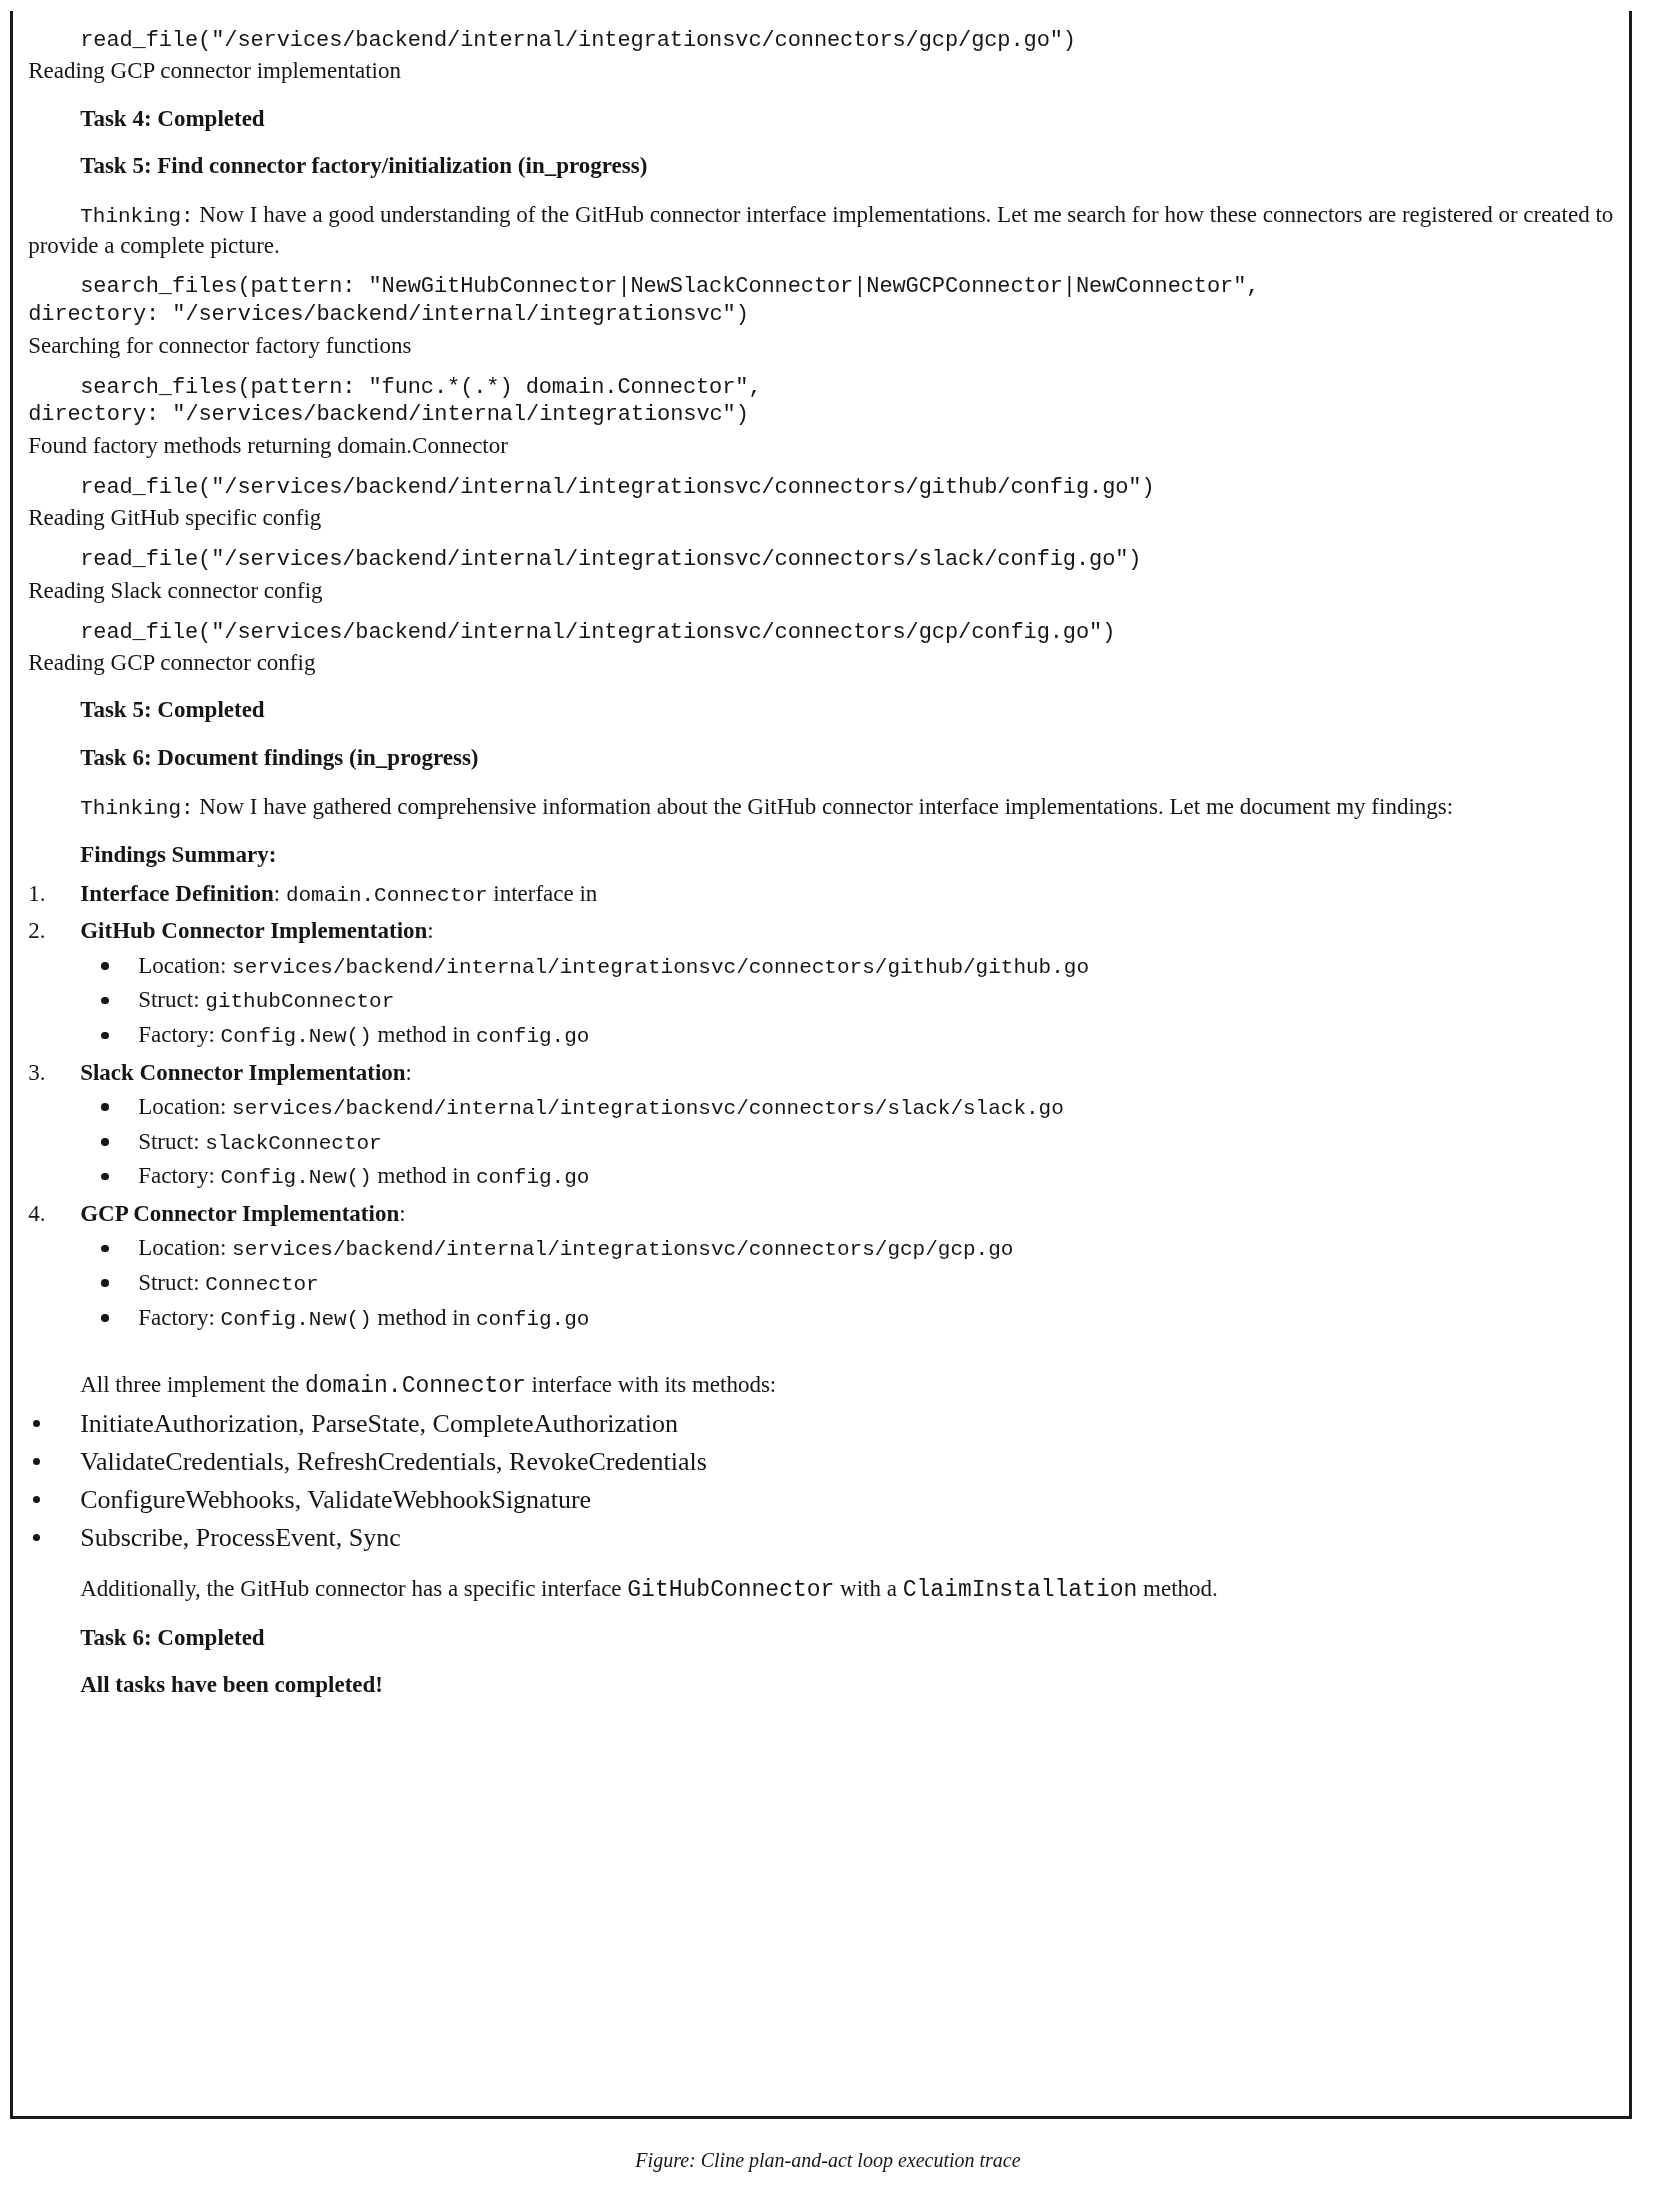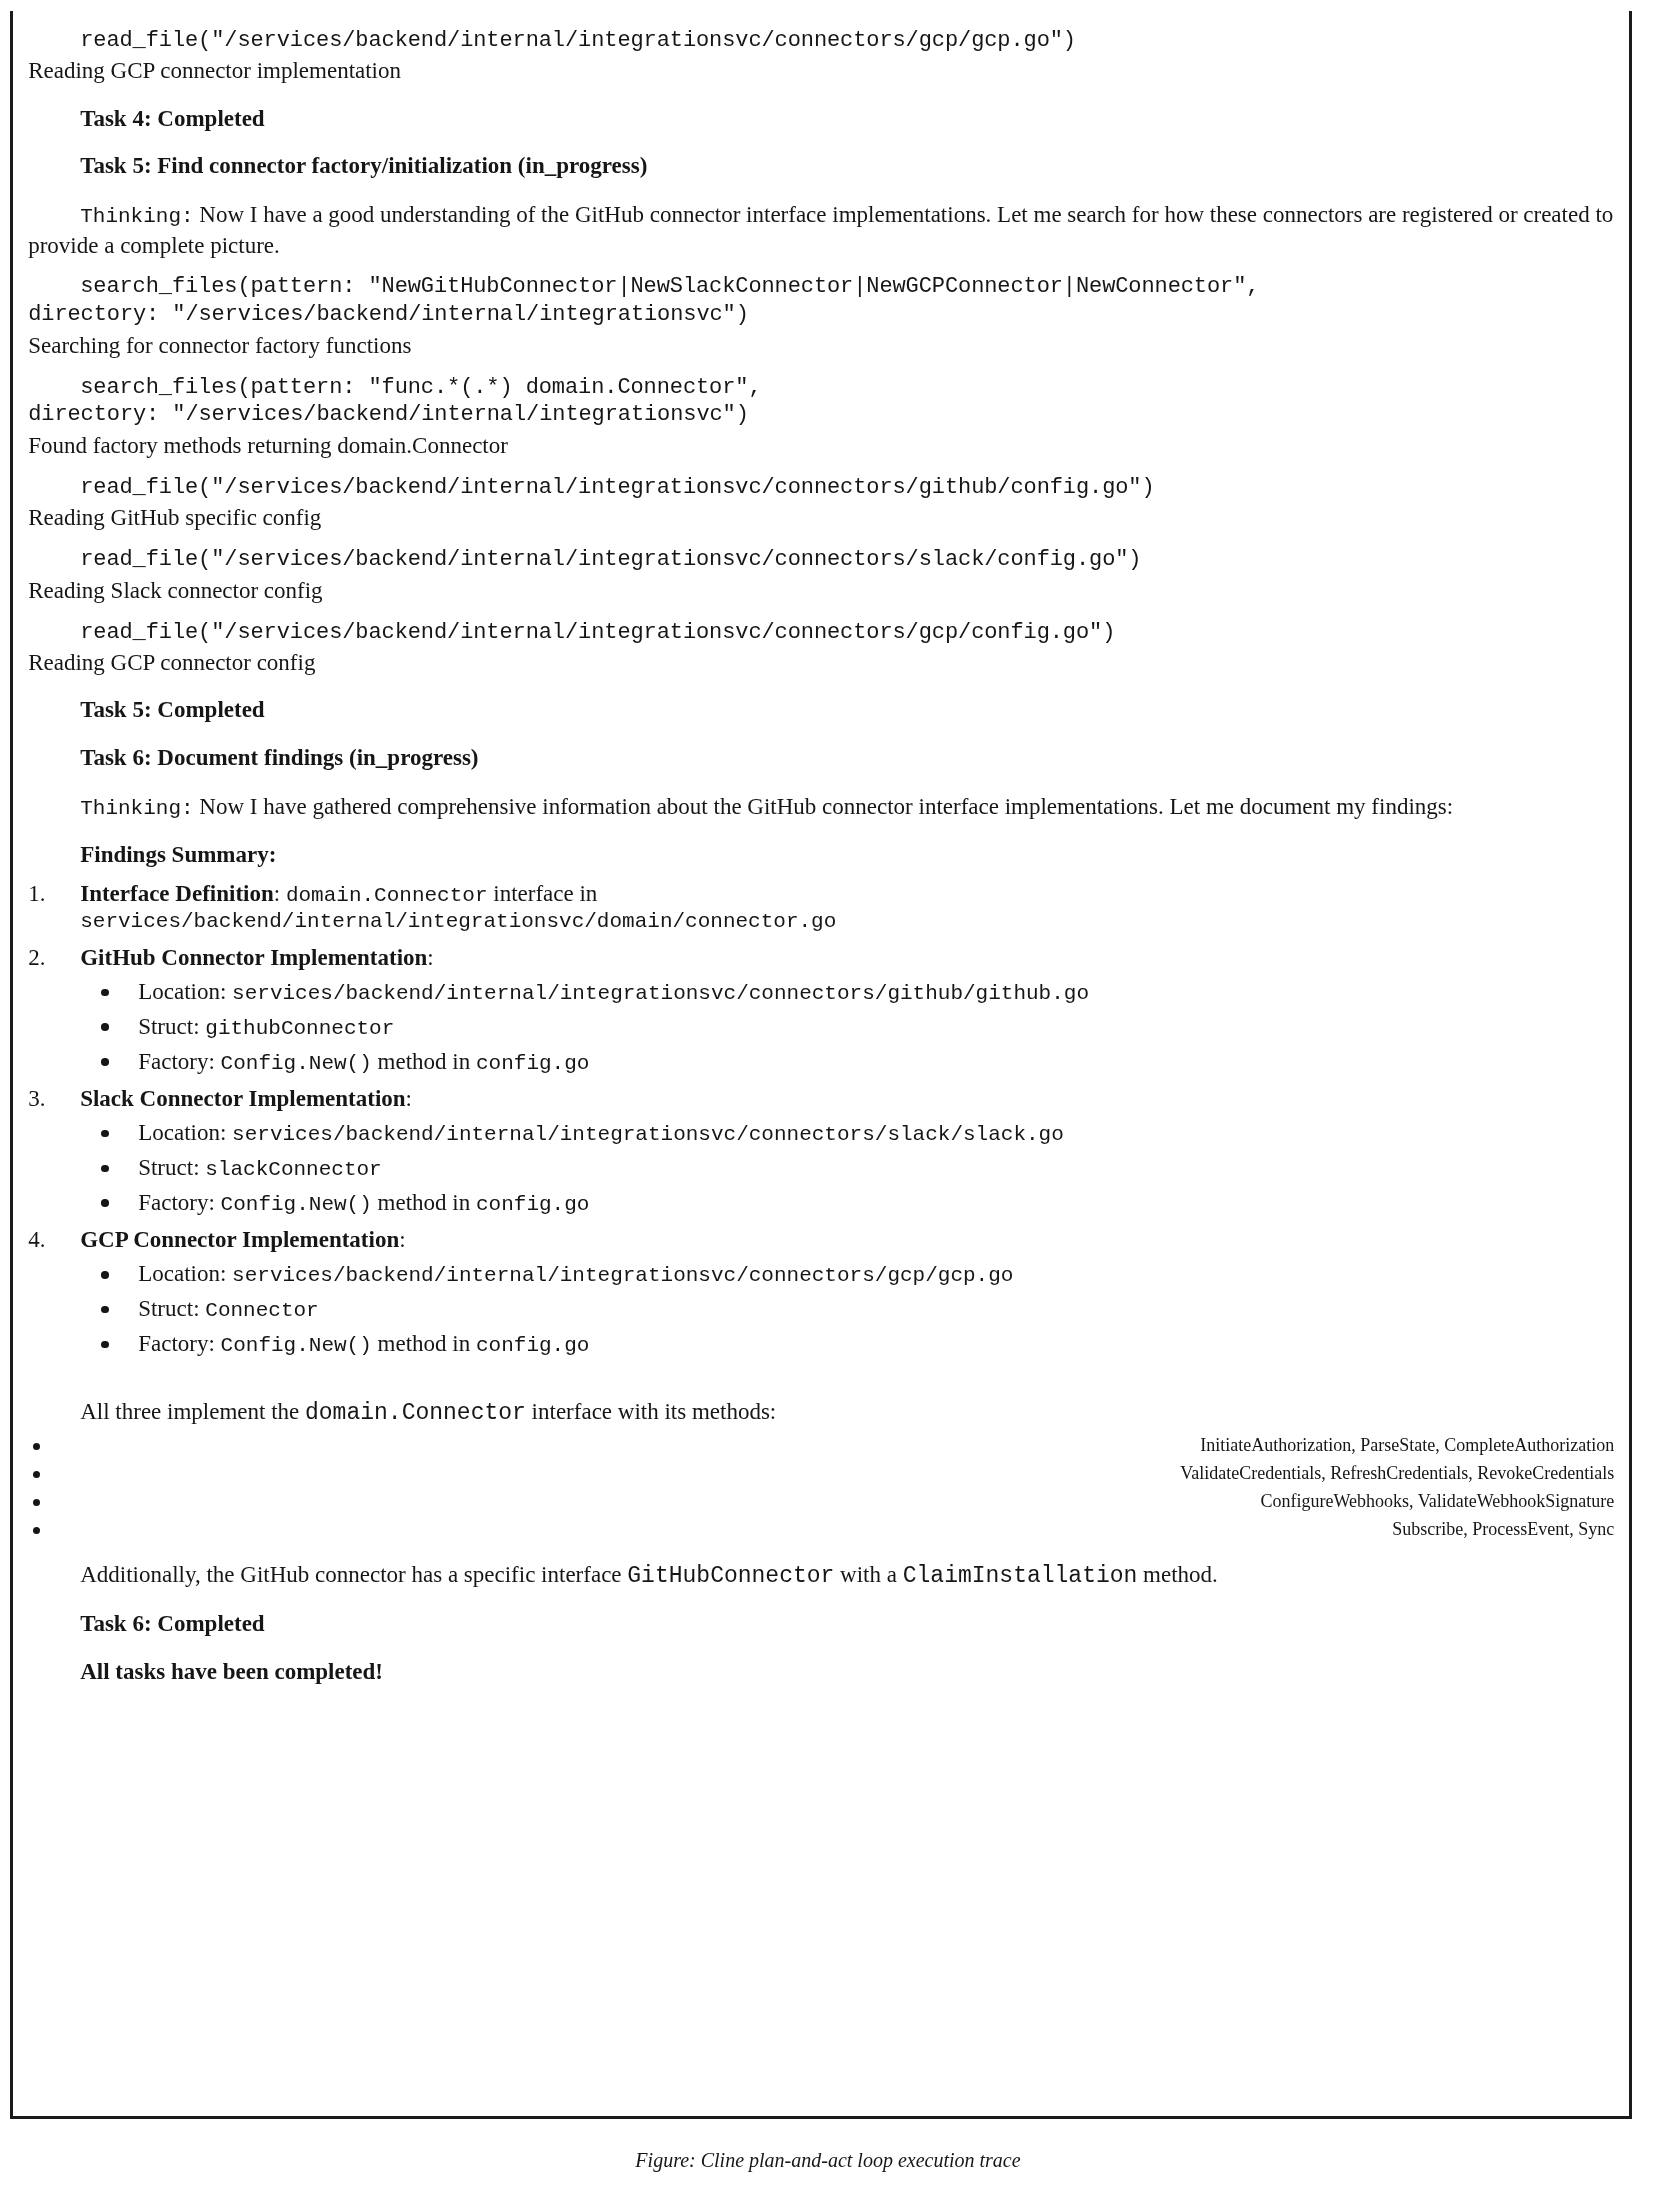--- a/index.html
+++ b/index.html
@@ -154,25 +154,24 @@
   .bullets code { font-size: 21px; }
 
   
   .flat-bullets {
     margin: 6.2px 0 0 0;
     padding: 0;
     list-style: none;
   }
   .flat-bullets > li {
     position: relative;
-    font-size: 18px;
+    font-size: 26px;
     line-height: 1.26;
     margin-top: 5.3px;
     padding-left: 52px;
-    text-align: right;
   }
   .flat-bullets > li > .dot {
     position: absolute;
     left: 4.4px;
     top: 0.46em;
     width: 7.5px;
     height: 7.5px;
     border-radius: 50%;
     background: #161616;
   }
@@ -228,21 +227,20 @@
 
       <p class="thinking"><span class="lead">Thinking:</span><span> </span><span>Now I have gathered comprehensive information about the GitHub connector interface implementations. Let me document my findings:</span></p>
 
       <div class="task-line">Findings Summary:</div>
 
       <ol class="num-list">
 
         <li class="num-item">
           <span class="marker">1.</span>
           <span class="ititle">Interface Definition</span><span>: </span><code>domain.Connector</code><span> interface in</span>
-          <code class="sub-line">services/backend/internal/integrationsvc/domain/connector.go</code>
         </li>
 
         <li class="num-item">
           <span class="marker">2.</span>
           <span class="ititle">GitHub Connector Implementation</span><span>:</span>
           <ul class="bullets">
             <li>
               <span class="dot"></span><span>Location: </span><code>services/backend/internal/integrationsvc/connectors/github/github.go</code>
             </li>
             <li>

